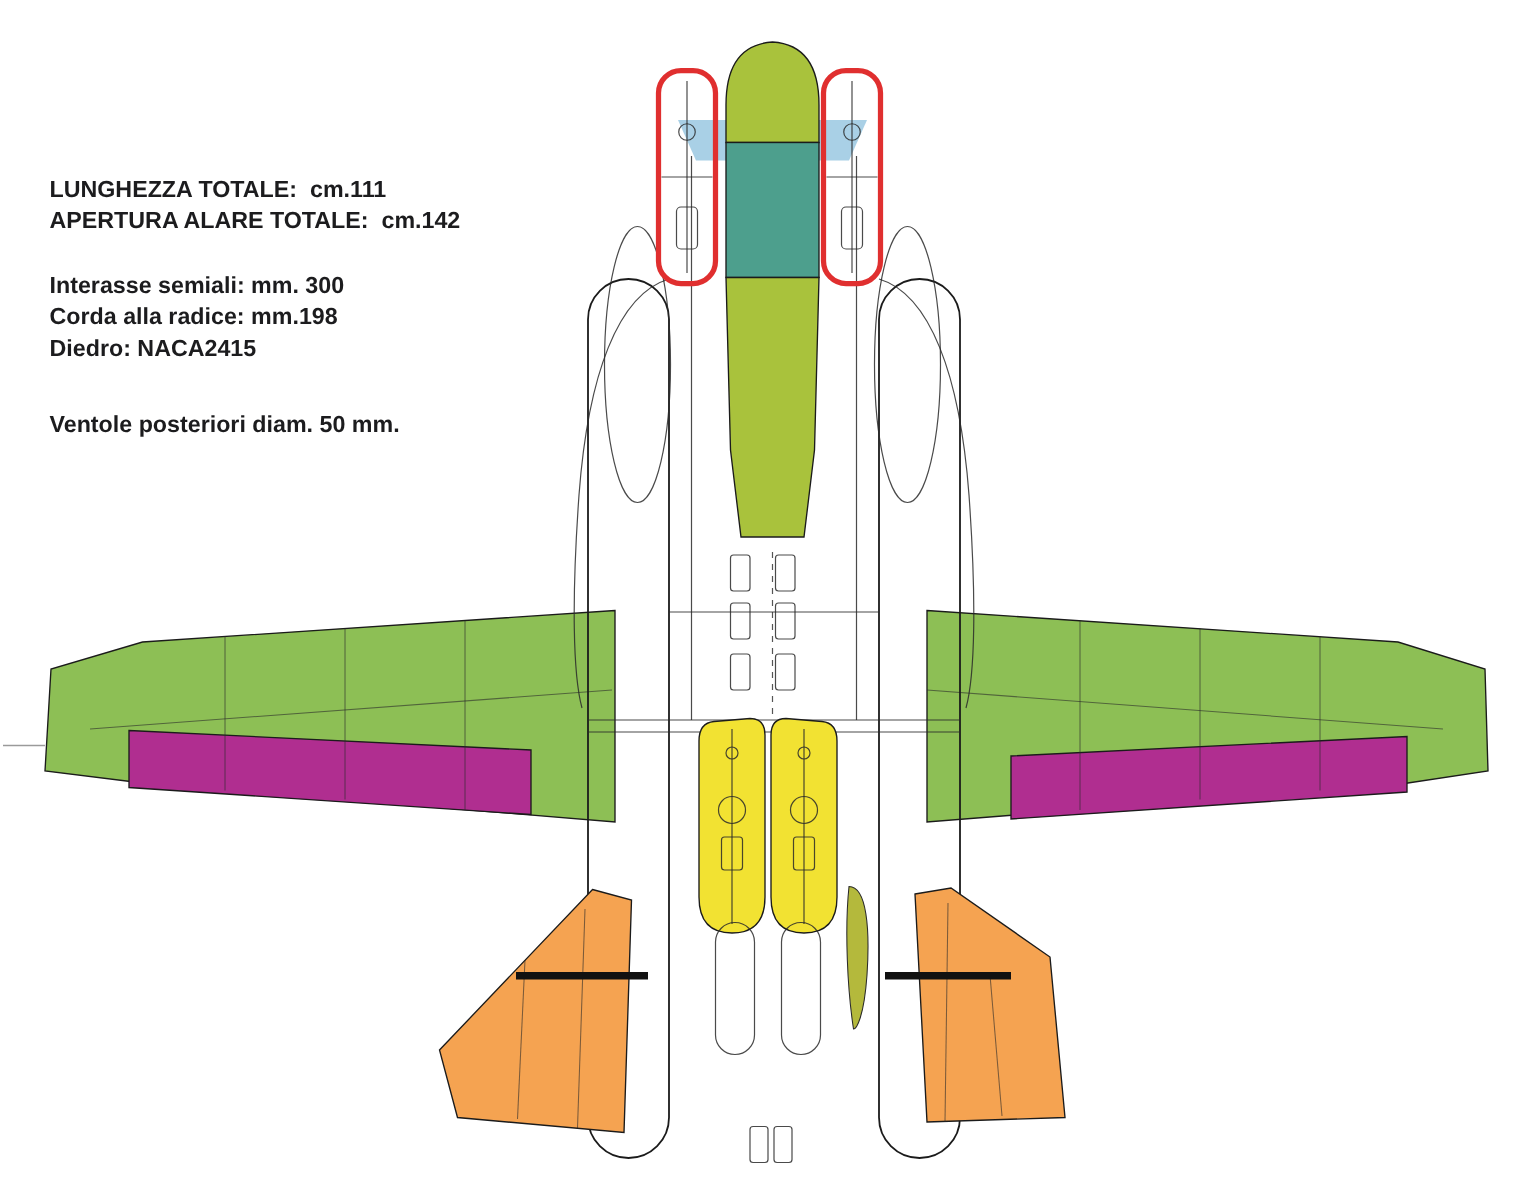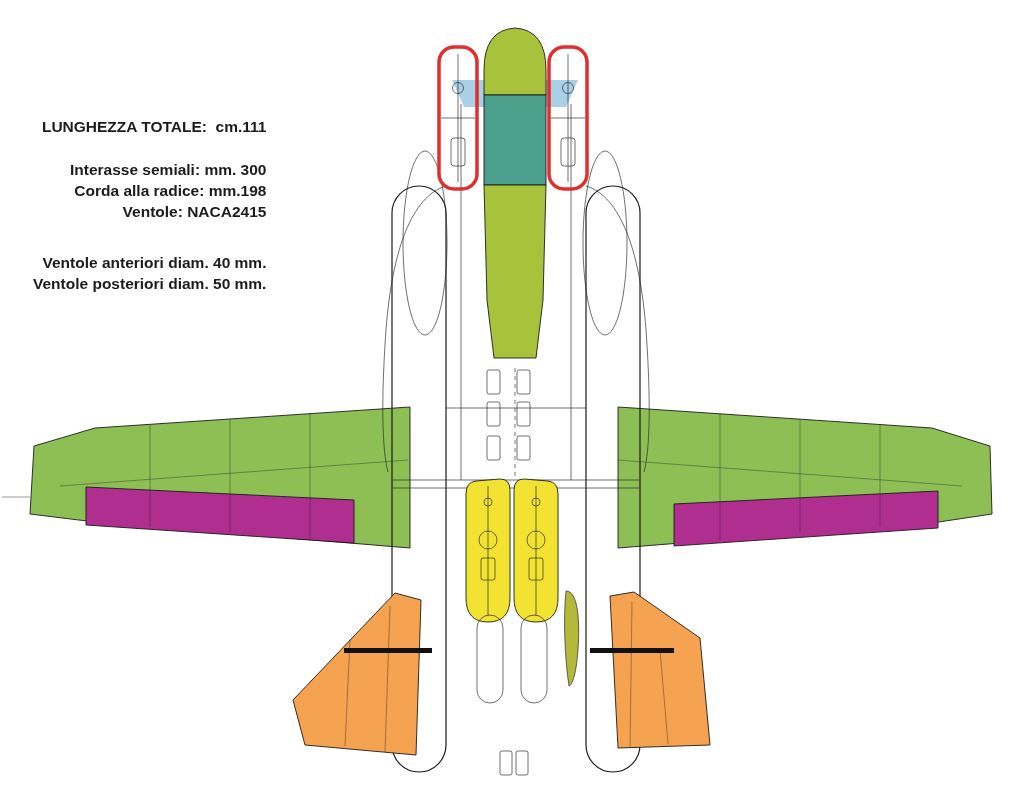--- a/index.html
+++ b/index.html
@@ -2,45 +2,45 @@
 <html><head>
 <meta charset="utf-8">
 <style>
   html,body{margin:0;padding:0;background:#ffffff;}
   .stage{position:relative;width:1021px;height:800px;background:#ffffff;overflow:hidden;
          font-family:"Liberation Sans",sans-serif;}
   .spec-block{position:absolute;left:33px;top:116px;}
   .spec-group{margin:0 0 0 0;}
   .spec-group + .spec-group{margin-top:22px;}
   .spec-group.gap-large{margin-top:30px;}
-  .spec-line{font-weight:700;font-size:15.5px;line-height:21px;color:#1c1c1e;white-space:pre;text-align:right;}
+  .spec-line{font-weight:700;font-size:15.5px;line-height:21px;color:#1c1c1e;white-space:pre;}
   svg{position:absolute;left:0;top:0;}
   .ol{fill:none;stroke:#1b1b1b;stroke-width:1.2;}
   .ol-thin{fill:none;stroke:#2a2a2a;stroke-width:0.8;opacity:0.85;}
   .rib{stroke:#2a2a2a;stroke-width:0.7;opacity:0.6;}
   .dash{fill:none;stroke:#2a2a2a;stroke-width:0.8;stroke-dasharray:4 4;opacity:0.8;}
   .edge{stroke:#1b1b1b;stroke-width:0.9;fill-opacity:1;}
   .tick{stroke:#9a9a9a;stroke-width:1;}
 </style>
 </head>
 <body>
 
 <div class="stage">
 
   <div class="spec-block">
     <div class="spec-group">
       <div class="spec-line">LUNGHEZZA TOTALE:  cm.111</div>
+      <div class="spec-line">APERTURA ALARE TOTALE:  cm.142</div>
     </div>
     <div class="spec-group">
       <div class="spec-line">Interasse semiali: mm. 300</div>
       <div class="spec-line">Corda alla radice: mm.198</div>
-      <div class="spec-line">Ventole: NACA2415</div>
+      <div class="spec-line">Diedro: NACA2415</div>
     </div>
     <div class="spec-group gap-large">
-      <div class="spec-line">Ventole anteriori diam. 40 mm.</div>
       <div class="spec-line">Ventole posteriori diam. 50 mm.</div>
     </div>
   </div>
 
   <svg width="1021" height="800" viewBox="0 0 1021 800">
 
     <line class="tick" x1="2" y1="497" x2="30" y2="497"></line>
 
     <polygon points="452,80 578,80 566,107 464,107" opacity="0.75" fill="#8cc0de"></polygon>
 

